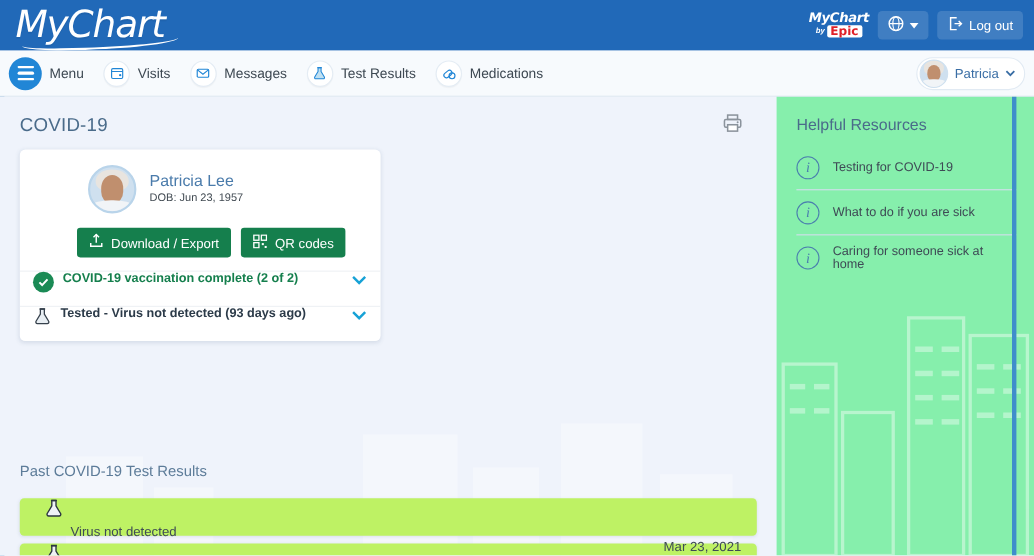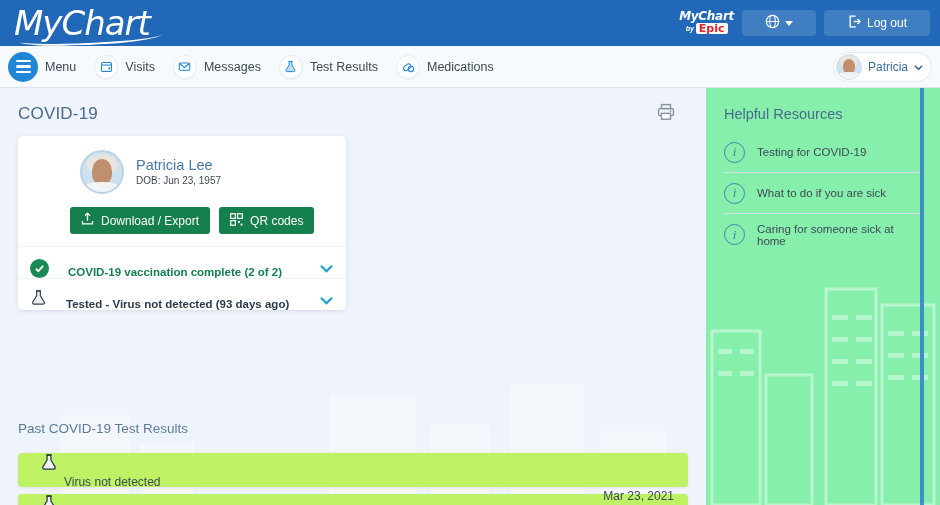--- a/index.html
+++ b/index.html
@@ -45,21 +45,21 @@
     display: flex; align-items: center; gap: 2px; margin-top: 1px;
   }
   .epic-badge .by { color: #ffffff; font-size: 7px; font-style: italic; font-weight: bold; }
   .epic-badge .epic {
     background: #ffffff; color: #e02128; font-size: 11px; font-weight: bold;
     padding: 0 3px; border-radius: 2px;
     font-family: "DejaVu Sans", sans-serif;
   }
   .top-btn {
     display: flex; align-items: center; gap: 5px; height: 26px;
-    padding: 0 23px; border-radius: 4px;
+    padding: 0 9px; border-radius: 4px;
     background: rgba(255,255,255,.14);
     color: #ffffff; font-size: 12px; white-space: nowrap;
   }
   .caret-sm {
     width: 0; height: 0; border-left: 4px solid transparent;
     border-right: 4px solid transparent; border-top: 5px solid #ffffff;
   }
 
   
   .navbar {
@@ -128,21 +128,21 @@
   .pt-avatar { width: 44px; height: 44px; border: 2px solid #b9d4ea; }
   .pt-name { font-size: 14.5px; color: #4a7bab; line-height: 1.25; }
   .pt-dob { font-size: 10px; color: #3f4850; line-height: 1.35; }
   .btn-row { display: flex; gap: 9px; margin-top: 13px; padding-left: 38px; }
   .gbtn {
     display: flex; align-items: center; gap: 7px; height: 27px;
     padding: 0 11px; border-radius: 3px; background: #157f4d;
     color: #ffffff; font-size: 12px; white-space: nowrap;
   }
   .status-row {
-    display: flex; align-items: flex-end; gap: 19px; height: 32px;
+    display: flex; align-items: flex-start; gap: 8px; height: 32px;
     padding: 0 12px; border-top: 1px solid #eef1f4;
   }
   .status-text { font-size: 11.5px; color: #2c3b49; font-weight: bold; }
   .status-text.green { color: #157f4d; }
   .status-row .chev { margin-left: auto; }
   .check-circle {
     width: 19px; height: 19px; border-radius: 50%; background: #1a8a55;
     display: flex; align-items: center; justify-content: center; flex: none;
   }
 

